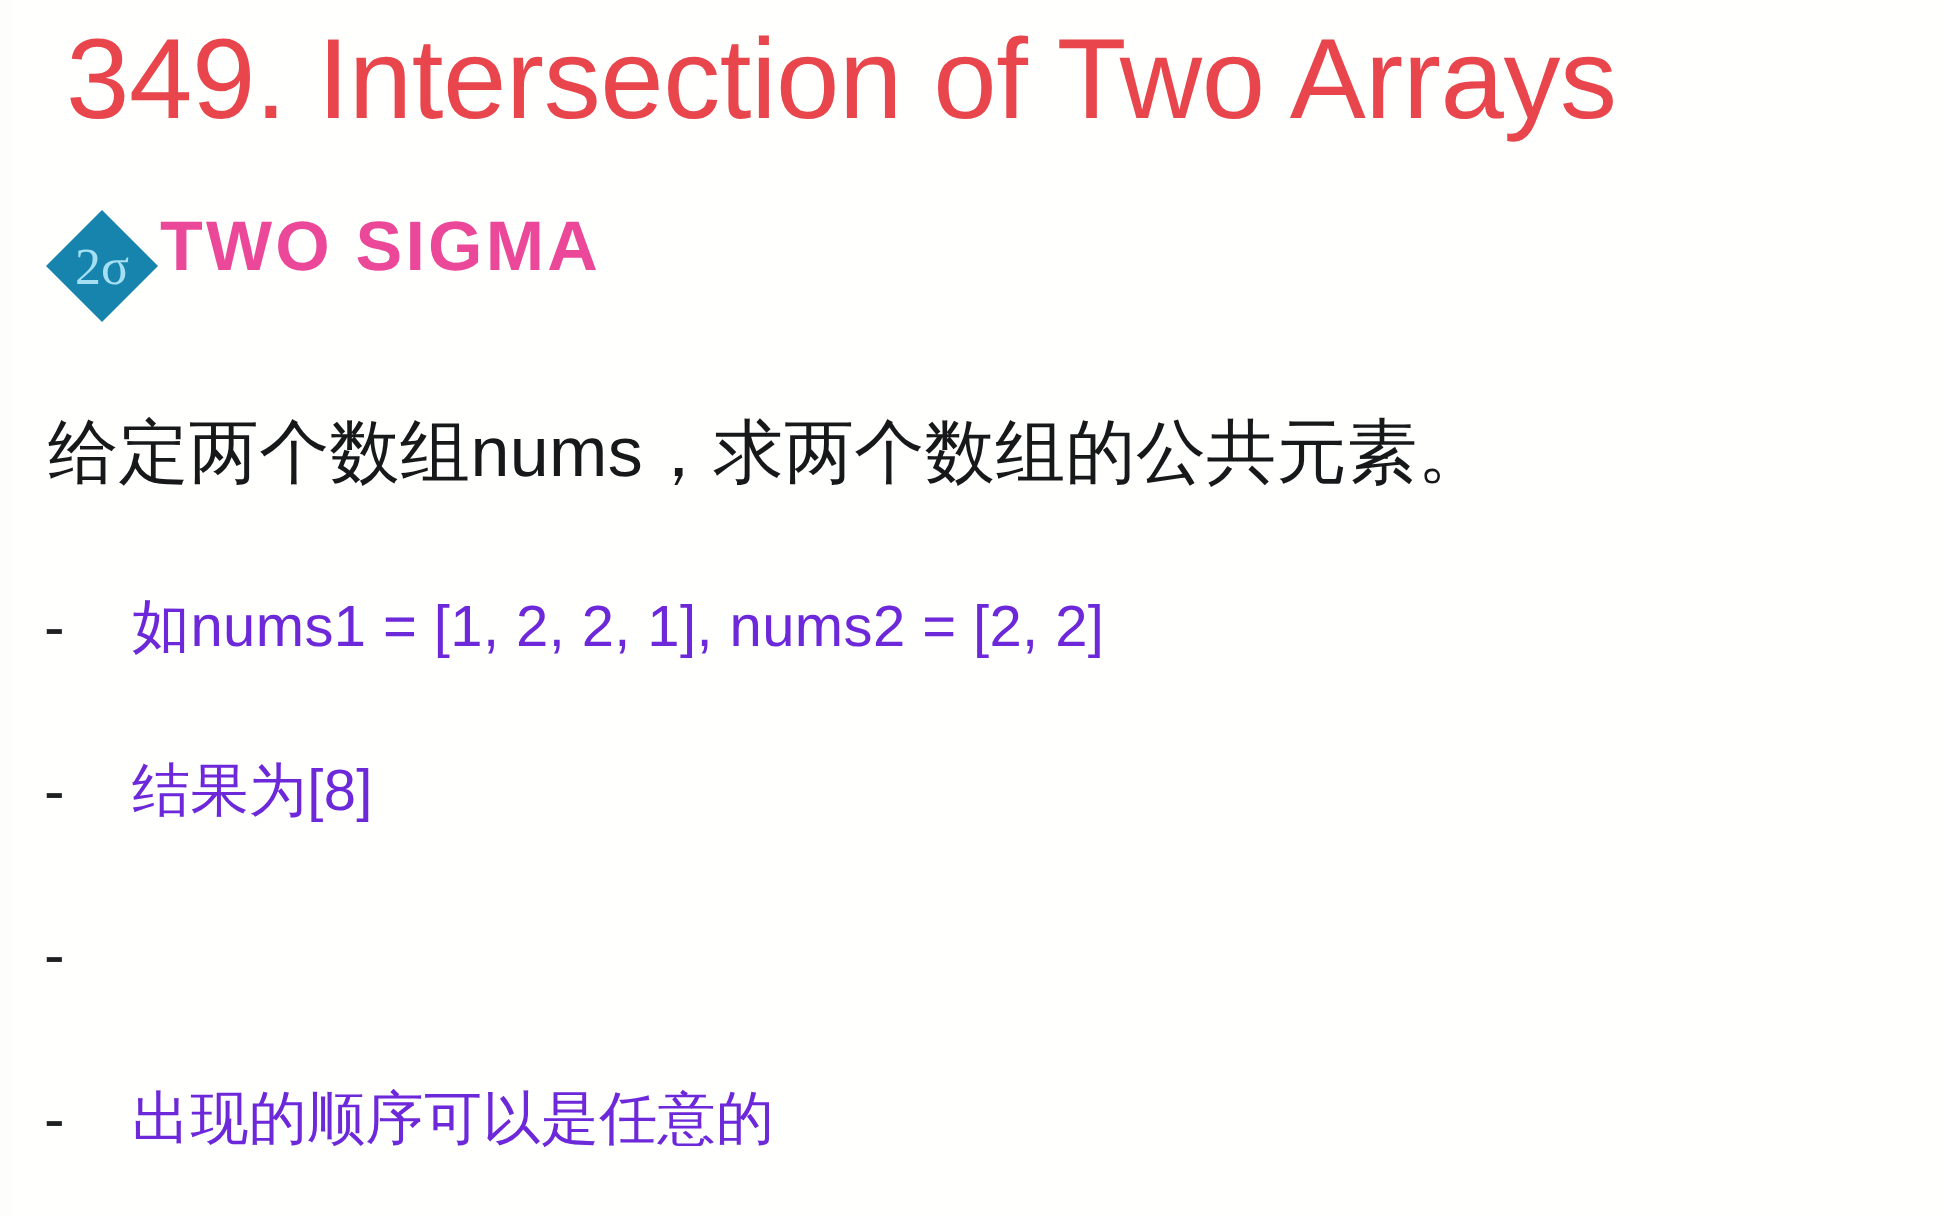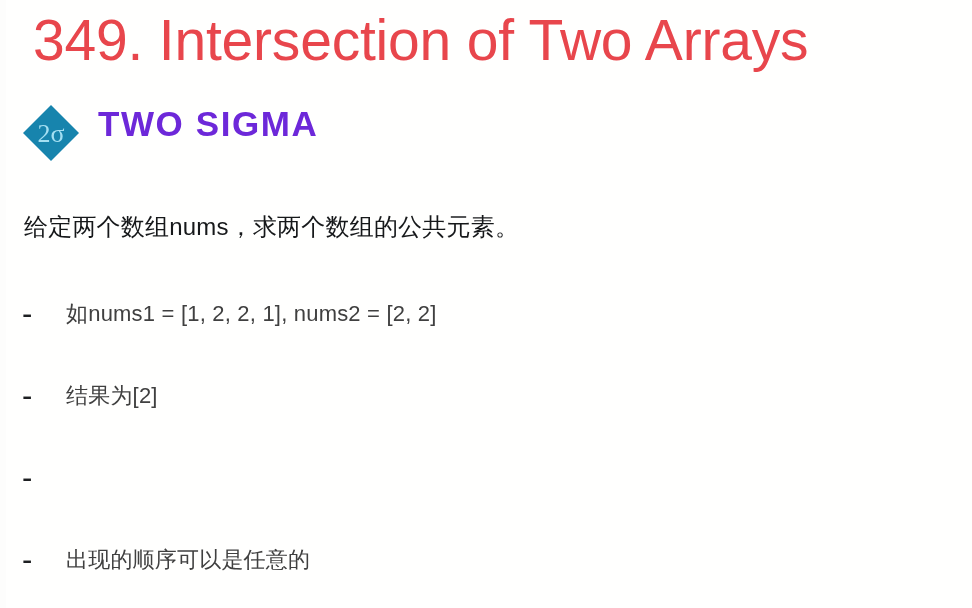--- a/index.html
+++ b/index.html
@@ -60,35 +60,34 @@
   .logo-mark {
     width: 58px;
     height: 58px;
     flex: 0 0 58px;
     position: relative;
   }
   .logo-mark svg {
     display: block;
   }
   .logo-wordmark {
-    margin-left: 18px;
     font-size: 35px;
     line-height: 40px;
     font-weight: 700;
-    color: #6d28d9;
+    color: #ec4899;
     letter-spacing: 1.6px;
     white-space: nowrap;
   }
 
   
   .description {
     position: absolute;
     left: 24px;
     top: 203px;
-    font-size: 24px;
+    font-size: 35px;
     line-height: 48px;
     color: #16181a;
     white-space: nowrap;
     letter-spacing: 0.2px;
   }
 
   
   .bullet-list {
     position: absolute;
     left: 20px;
@@ -103,23 +102,23 @@
   .bullet-marker {
     flex: 0 0 46px;
     font-size: 31px;
     line-height: 44px;
     color: #1d1f21;
     text-align: left;
     padding-left: 2px;
     box-sizing: border-box;
   }
   .bullet-text {
-    font-size: 22px;
+    font-size: 29px;
     line-height: 44px;
-    color: #404040;
+    color: #6d28d9;
     white-space: nowrap;
     letter-spacing: 0.2px;
   }
 </style>
 </head>
 <body>
 
 <div class="slide">
 
   <div class="left-gutter"></div>
@@ -140,21 +139,21 @@
 
   <div class="bullet-list">
 
     <div class="bullet-item">
       <span class="bullet-marker">-</span>
       <span class="bullet-text">如nums1 = [1, 2, 2, 1], nums2 = [2, 2]</span>
     </div>
 
     <div class="bullet-item">
       <span class="bullet-marker">-</span>
-      <span class="bullet-text">结果为[2]</span>
+      <span class="bullet-text">结果为[8]</span>
     </div>
 
     <div class="bullet-item">
       <span class="bullet-marker">-</span>
     </div>
 
     <div class="bullet-item">
       <span class="bullet-marker">-</span>
       <span class="bullet-text">出现的顺序可以是任意的</span>
     </div>

